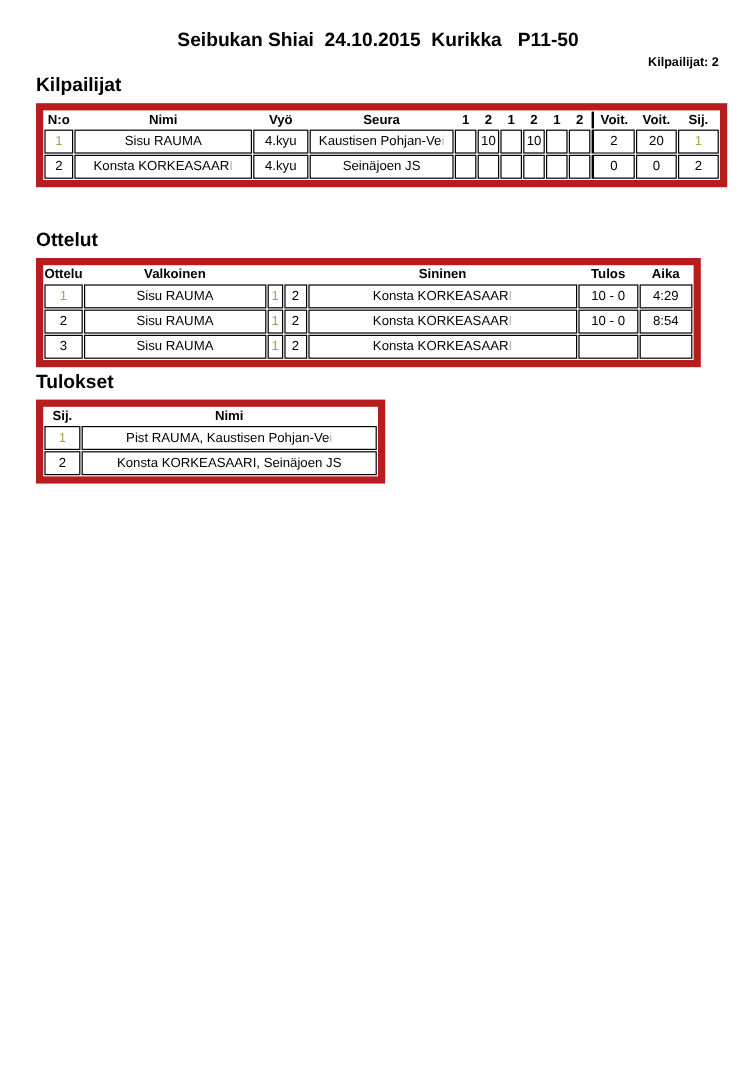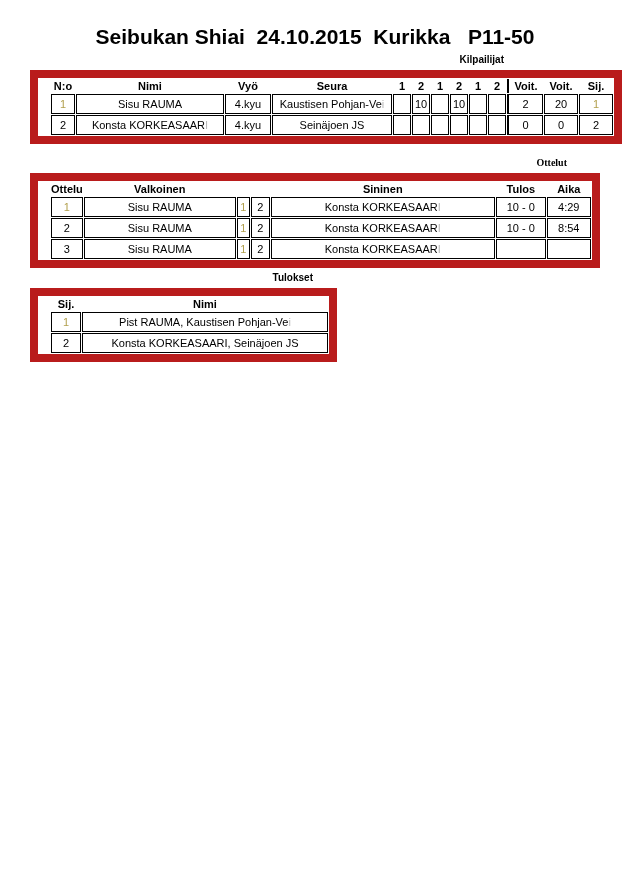--- a/index.html
+++ b/index.html
@@ -13,48 +13,47 @@
     position:relative;
     width:630px;height:891px;
     background:var(--paper);
     color:var(--text);
     font-family:"Liberation Sans",sans-serif;
     overflow:hidden;
   }
   .title{
     padding-top:25px;
     text-align:center;
-    font-size:21px;
+    font-size:16px;
     font-weight:bold;
     white-space:pre;
   }
   .comp-count{
     margin-top:3px;
     padding-right:31px;
     text-align:right;
     font-size:10.5px;
     font-weight:bold;
   }
   .sec{margin-left:30px;}
   .sec-heading{
-    font-size:10px;
-    font-weight:bold;
-    text-align:right;
+    font-size:16px;
+    font-weight:bold;
+    text-align:left;
     margin-bottom:5px;
   }
   .hw-k{width:474px;margin-top:5px;}
-  .hw-o{width:537px;margin-top:13px;font-family:Liberation Serif, serif;}
+  .hw-o{width:537px;margin-top:36px;}
   .hw-t{width:283px;margin-top:4px;}
 
   table.tbl{
     border-collapse:separate;
     border-spacing:1px;
-    border:8px solid #b91c1c;
+    border:6px solid #b91c1c;
     table-layout:fixed;
-    padding-left:12px;
   }
   table.tbl td{
     white-space:nowrap;
     overflow:visible;
     font-size:11px;
     padding:0;
     line-height:1;
   }
   table.tbl thead td{
     border:0;
@@ -73,20 +72,21 @@
   thead td.thickL{border-left:2px solid #000;}
   .gold{color:var(--gold-one);}
   .cut{color:var(--faint-letter);}
 </style>
 </head>
 <body>
 
 <div class="page">
 
   <div class="title">Seibukan Shiai  24.10.2015  Kurikka   P11-50</div>
+  <div class="comp-count">Kilpailijat: 2</div>
 
   <div class="sec">
     <div class="sec-heading hw-k">Kilpailijat</div>
     <table class="tbl">
       <colgroup>
         <col style="width:24px">
           <col style="width:148px">
           <col style="width:46px">
           <col style="width:120px">
         <col style="width:18px">

